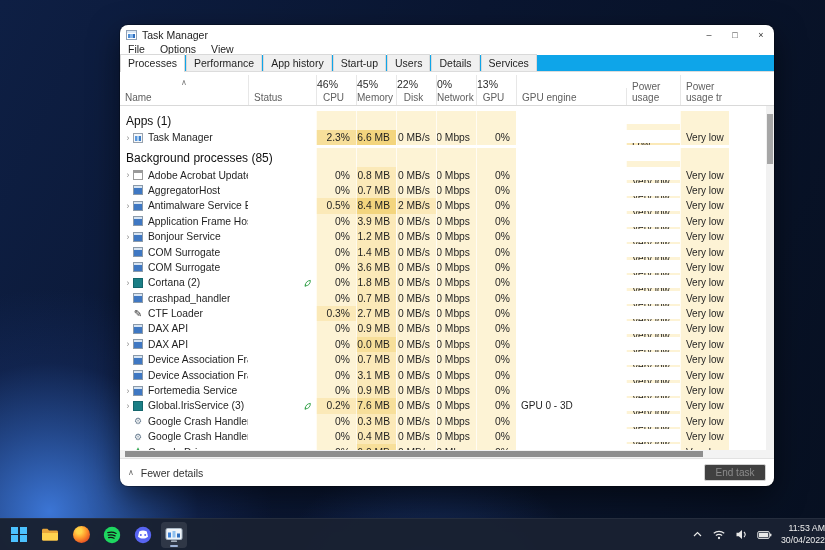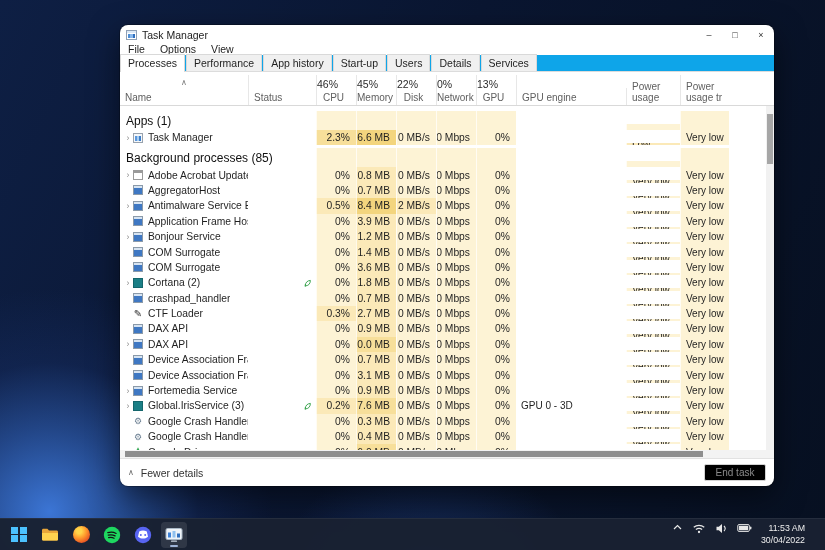--- a/index.html
+++ b/index.html
@@ -71,34 +71,34 @@
   .leaf-svg { width:9px; height:10px; }
   
   .vscroll { position:absolute; top:0; right:0; width:8px; height:100%; background:#f1f1f1; }
   .vthumb { position:absolute; top:8px; left:1px; width:6px; height:50px; background:#a6a6a6; }
   .hscroll { height:8px; background:#f3f3f3; position:relative; flex:0 0 auto; }
   .hthumb { position:absolute; top:1px; left:5px; width:578px; height:6px; background:#8f8f8f; }
   
   .wfooter { height:28px; border-top:1px solid #e2e2e2; display:flex; align-items:center; padding:0 8px; flex:0 0 auto; }
   .fewer { display:flex; align-items:center; gap:7px; font-size:10.5px; color:#333; }
   .fewer .chev-up { font-size:8px; color:#666; }
-  .endtask-btn { margin-left:auto; width:62px; height:17px; border:1px solid #d2d2d2; background:#000000;
+  .endtask-btn { margin-left:auto; width:62px; height:17px; border:1px solid #d2d2d2; background:#404040;
     color:#8b8b8b; font-size:10px; display:flex; align-items:center; justify-content:center; border-radius:2px; }
   
   .taskbar { position:absolute; left:0; bottom:0; width:825px; height:32px; background:rgba(25,33,50,0.97);
     border-top:1px solid rgba(255,255,255,0.06); display:flex; align-items:center; }
   .tb-icons { display:flex; align-items:center; gap:5px; padding-left:6px; }
   .tb-item { width:26px; height:26px; border-radius:4px; display:flex; align-items:center; justify-content:center; position:relative; }
   .tb-item.active { background:rgba(255,255,255,0.10); }
   .tb-item.active::after { content:""; position:absolute; bottom:1px; left:9px; width:8px; height:2px; border-radius:1px; background:#9fb4d8; }
   .win-grid { display:grid; grid-template-columns:7px 7px; grid-template-rows:7px 7px; gap:1.5px; }
   .win-grid span { background:#4cc2ff; }
   .fx { width:17px; height:17px; border-radius:50%;
     background:radial-gradient(circle at 36% 30%, #ffd54a 0 16%, #ff9d2e 42%, #ea5b24 72%, #b5362a 100%); }
-  .tray { margin-left:auto; display:flex; gap:9px; padding-right:20px; }
+  .tray { margin-left:auto; display:flex; align-items:center; gap:9px; padding-right:0; }
   .tray svg { display:block; }
   .clock { text-align:right; color:#efefef; font-size:8.8px; line-height:1.3; }
   .tb-folder, .tb-spotify, .tb-discord, .tb-taskmgr { display:flex; }
 </style>
 </head>
 <body>
 
 <div class="desktop">
 
   <div class="window">

